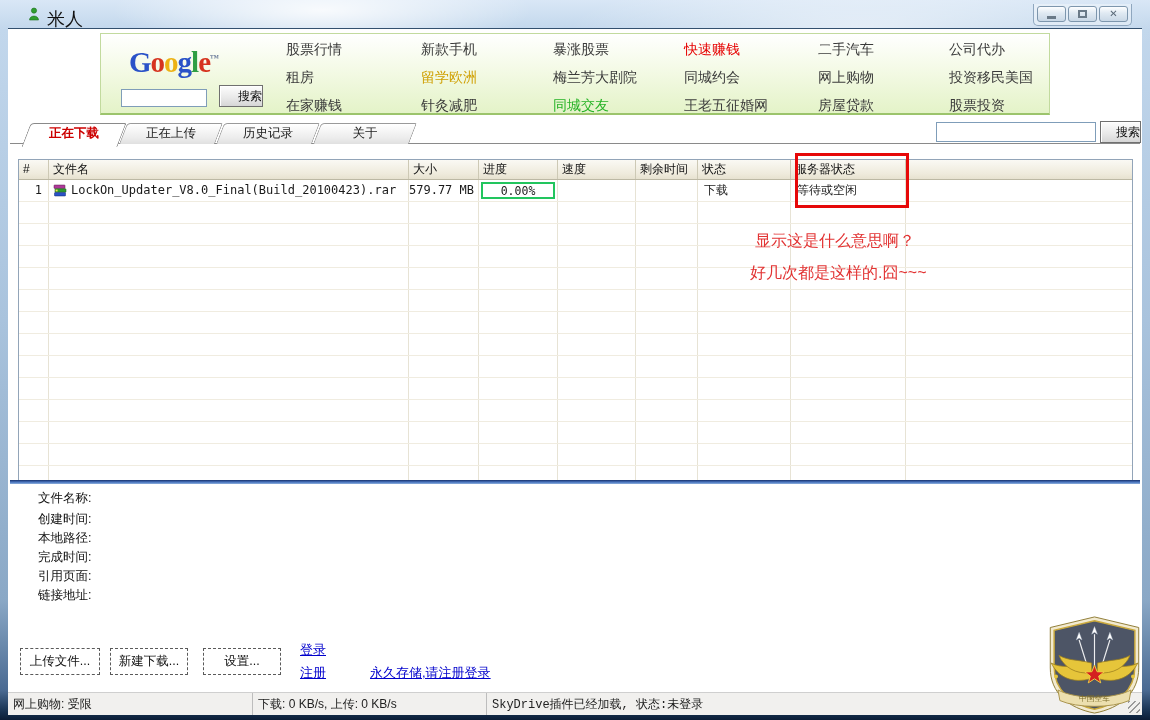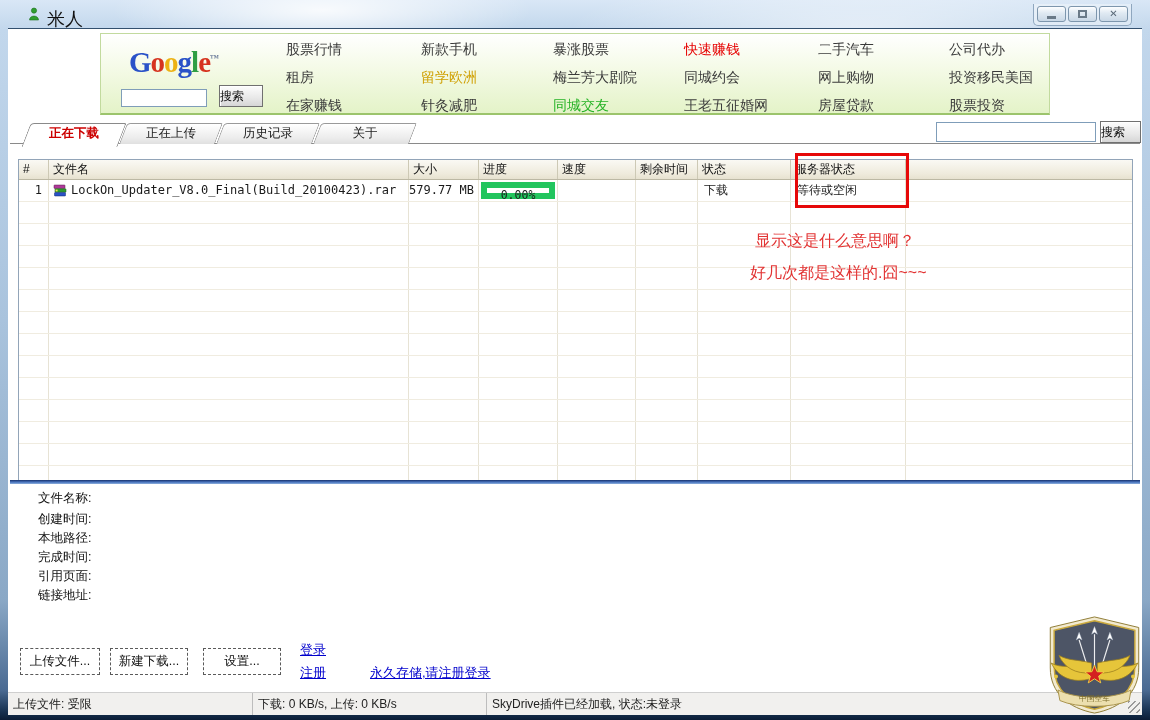--- a/index.html
+++ b/index.html
@@ -29,21 +29,21 @@
     border-top:1px solid #33506e; }
 
   
   .ad { position:absolute; left:92px; top:4px; width:950px; height:82px;
     border:1px solid #c2da9e; border-bottom:2px solid #9cc46c;
     background:linear-gradient(180deg,#ffffff 0%,#f4fae6 45%,#e4f3c8 100%); }
   .glogo { position:absolute; left:28px; top:12px; font-family:"Liberation Serif", serif; font-weight:bold; font-size:29px; letter-spacing:-1px; }
   .glogo sup { font-size:9px; letter-spacing:0; color:#6a7a9a; }
   .ad-input { position:absolute; left:20px; top:55px; width:86px; height:18px; border:1px solid #7f9db9; background:#fff; font-size:12px; padding:0 2px; }
   .btn3d { border:1px solid #707070; background:linear-gradient(180deg,#fdfdfd,#e8e8e8 60%,#d6d6d6);
-    box-shadow:inset 1px 1px 0 #fff; font-size:12px; color:#111; text-align:left; cursor:default; }
+    box-shadow:inset 1px 1px 0 #fff; font-size:12px; color:#111; text-align:right; cursor:default; }
   .ad-btn { position:absolute; left:118px; top:51px; width:44px; height:22px; line-height:20px; }
   .ad-col { position:absolute; top:0; width:130px; }
   .ad-link { position:absolute; left:0; font-size:14px; color:#3a3a3a; cursor:pointer; white-space:nowrap; }
   .ad-link:nth-child(1){ top:7px; } .ad-link:nth-child(2){ top:35px; } .ad-link:nth-child(3){ top:63px; }
 
   
   .tabline { position:absolute; left:2px; right:2px; top:114px; height:1px; background:#8a8a8a; }
   .tabs { position:absolute; left:18px; top:94px; height:21px; display:flex; }
   .tab { position:relative; width:96px; height:21px; margin-right:1px; cursor:pointer; }
   .tab::before { content:""; position:absolute; inset:0; transform:skewX(-21deg);
@@ -63,21 +63,21 @@
   .th-row { height:20px; background:linear-gradient(180deg,#faf9f4,#efebdd 70%,#e7e2d0); border-bottom:1px solid #bcb8a4; }
   .th-row .tc { border-right:1px solid #cdc9b5; line-height:19px; padding-left:4px; font-size:12px; color:#111; cursor:default; }
   .body-row { height:22px; border-bottom:1px solid #f0ece0; }
   .body-row .tc { border-right:1px solid #e7e3d5; font-size:12px; line-height:21px; overflow:hidden; white-space:nowrap; }
   .tc.last { border-right:none; }
   .cell-num { text-align:right; padding-right:6px; font-family:"DejaVu Sans Mono", monospace; }
   .cell-file { display:flex; align-items:center; gap:4px; padding-left:4px;
     font-family:"DejaVu Sans Mono", monospace; font-size:11.5px; }
   .cell-size { text-align:right; padding-right:20px; font-family:"DejaVu Sans Mono", monospace; font-size:11.5px; }
   .cell-status, .cell-server { padding-left:6px; }
-  .progress-box { margin:2px 2px; height:17px; border:6px solid #22c55e; background:#fff;
+  .progress-box { margin:2px 2px; height:17px; border:2px solid #22c55e; background:#fff;
     text-align:center; line-height:15px; font-family:"DejaVu Sans Mono", monospace; font-size:11.5px; }
   .rar-icon { flex:0 0 14px; }
 
   
   .red-rect { position:absolute; left:787px; top:124px; width:114px; height:55px; border:3px solid #e60808; z-index:4; }
   .red-note { position:absolute; z-index:4; font-size:16px; color:#e23333; white-space:nowrap; }
   .red-note.l1 { left:747px; top:202px; }
   .red-note.l2 { left:742px; top:234px; }
 
   
@@ -95,21 +95,21 @@
   .f-btn.b3 { left:195px; width:78px; }
   .flink { position:absolute; color:#0000cc; text-decoration:underline; font-size:13px; cursor:pointer; white-space:nowrap; }
   .flink.login { left:292px; top:612px; }
   .flink.register { left:292px; top:635px;font-family:Liberation Mono, monospace; }
   .flink.promo { left:362px; top:635px; }
 
   
   .statusbar { position:absolute; left:0; right:0; bottom:0; height:23px; background:#f1f0ee;
     border-top:1px solid #cfcfcf; display:flex; align-items:stretch; }
   .sb-panel { border-right:1px solid #bdbdbd; padding-left:5px; display:flex; align-items:center; font-size:12px; color:#222; }
-  .sb-p1 { width:245px; } .sb-p2 { width:234px; } .sb-p3 { flex:1; border-right:none; }
+  .sb-p1 { width:245px; } .sb-p2 { width:234px; } .sb-p3 { flex:1; border-right:none;font-family:Liberation Mono, monospace; }
   .grip { position:absolute; right:2px; bottom:2px; width:12px; height:12px;
     background:repeating-linear-gradient(135deg,#9a9a9a 0 1.5px,transparent 1.5px 4.5px); cursor:nwse-resize; }
 
   
   .emblem { position:absolute; left:1038px; top:586px; width:97px; height:100px; z-index:6; }
 </style>
 </head>
 <body>
 
 <div class="frame">
@@ -388,21 +388,21 @@
     </div>
 
     <button class="f-btn b1">上传文件...</button>
     <button class="f-btn b2">新建下载...</button>
     <button class="f-btn b3">设置...</button>
     <span class="flink login">登录</span>
     <span class="flink register">注册</span>
     <span class="flink promo">永久存储,请注册登录</span>
 
     <div class="statusbar">
-      <div class="sb-panel sb-p1">上传文件: 受限</div>
+      <div class="sb-panel sb-p1">网上购物: 受限</div>
       <div class="sb-panel sb-p2">下载: 0 KB/s, 上传: 0 KB/s</div>
       <div class="sb-panel sb-p3">SkyDrive插件已经加载, 状态:未登录</div>
       <div class="grip"></div>
     </div>
 
     <svg class="emblem" viewBox="0 0 100 104">
       <path d="M50 2 L96 13 V55 C96 81 77 97 50 102 C23 97 4 81 4 55 V13 Z" fill="#f2ead0" stroke="#8f7b33" stroke-width="1"></path>
       <path d="M50 6 L92 16 V54 C92 78 74 93 50 98 C26 93 8 78 8 54 V16 Z" fill="#4d5566" stroke="#caa93c" stroke-width="1.5"></path>
       <g stroke="#ffffff" stroke-width="1.2" fill="none" opacity="0.9">
         <path d="M34 26 L44 58"></path>

